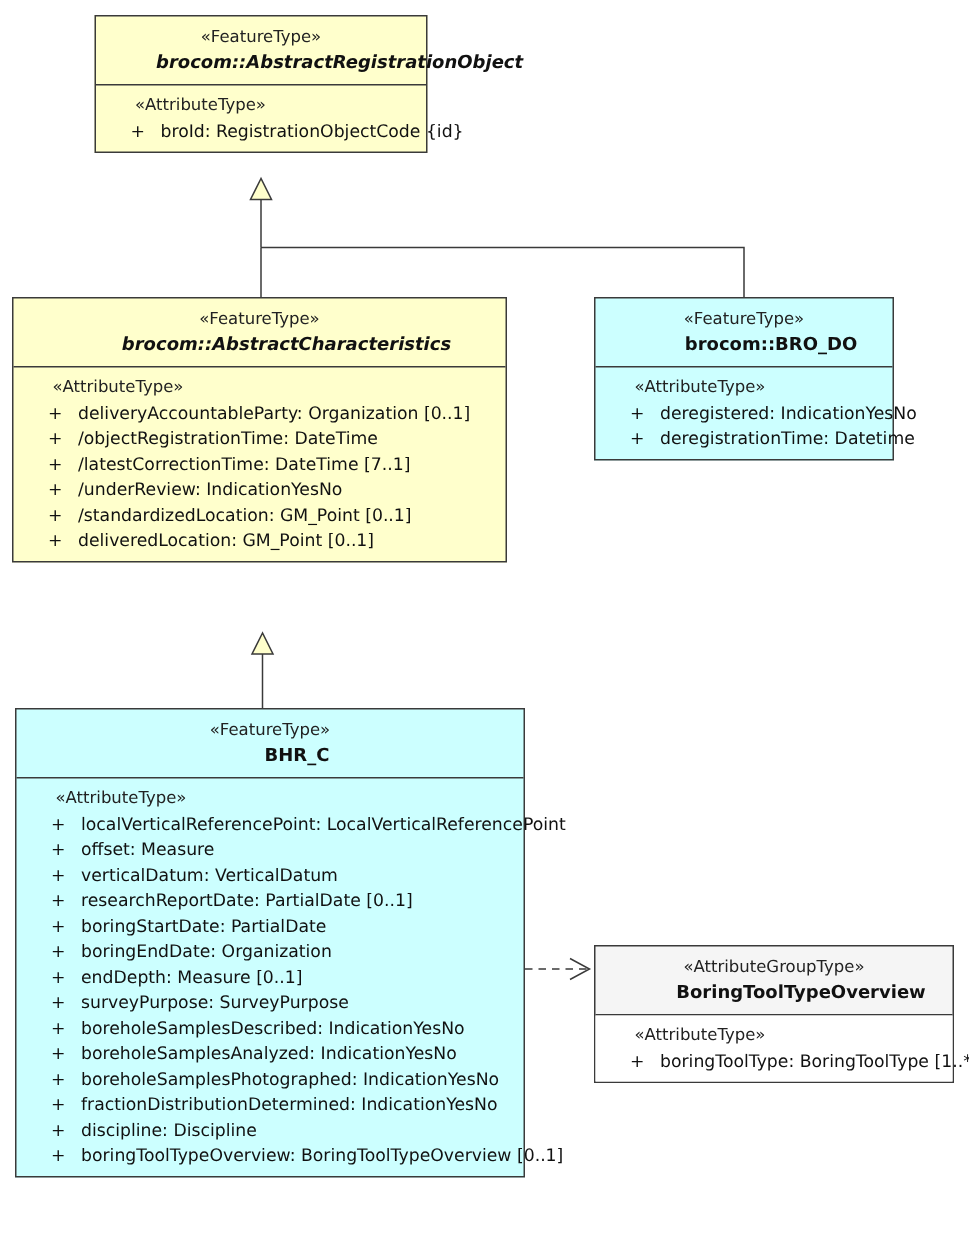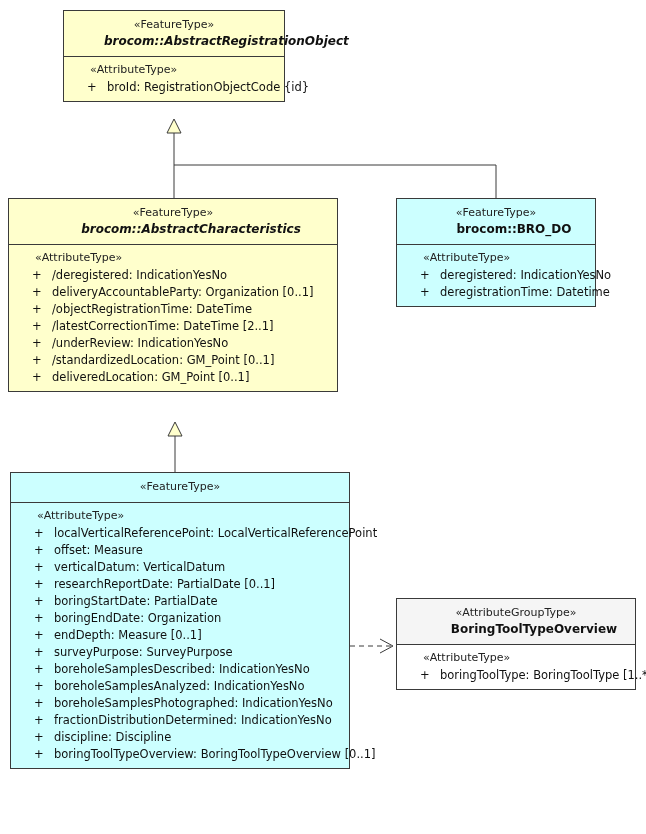--- a/index.html
+++ b/index.html
@@ -73,21 +73,21 @@
   
   .yellow { background: #ffffcc; }
   .cyan   { background: #ccffff; }
   .gray   { background: #f5f5f5; }
 
   
   #cls-aro   { left: 63px;  top: 10px;  width: 222px; }
   #cls-ac    { left: 8px;   top: 198px; width: 330px; }
   #cls-brodo { left: 396px; top: 198px; width: 200px; }
   #cls-bhrc  { left: 10px;  top: 472px; width: 340px; }
-  #cls-btto  { left: 396px; top: 598px; width: 240px; }
+  #cls-btto  { left: 396px; top: 630px; width: 240px; }
 
   svg.lines {
     position: absolute;
     left: 0; top: 0;
     width: 646px;
     height: 834px;
     pointer-events: none;
   }
 </style>
 </head>
@@ -131,24 +131,23 @@
   </div>
 
   <div class="uml-class yellow" id="cls-ac">
     <div class="uml-head">
       <div class="stereo">«FeatureType»</div>
       <div class="cname italic">brocom::AbstractCharacteristics</div>
     </div>
     <div class="sep"></div>
     <div class="compartment">
       <div class="attr-stereo">«AttributeType»</div>
-      <div class="attr-row"><span class="vis">+</span><span>/deregistered: IndicationYesNo</span></div>
       <div class="attr-row"><span class="vis">+</span><span>deliveryAccountableParty: Organization [0..1]</span></div>
       <div class="attr-row"><span class="vis">+</span><span>/objectRegistrationTime: DateTime</span></div>
-      <div class="attr-row"><span class="vis">+</span><span>/latestCorrectionTime: DateTime [2..1]</span></div>
+      <div class="attr-row"><span class="vis">+</span><span>/latestCorrectionTime: DateTime [7..1]</span></div>
       <div class="attr-row"><span class="vis">+</span><span>/underReview: IndicationYesNo</span></div>
       <div class="attr-row"><span class="vis">+</span><span>/standardizedLocation: GM_Point [0..1]</span></div>
       <div class="attr-row"><span class="vis">+</span><span>deliveredLocation: GM_Point [0..1]</span></div>
     </div>
   </div>
 
   <div class="uml-class cyan" id="cls-brodo">
     <div class="uml-head">
       <div class="stereo">«FeatureType»</div>
       <div class="cname">brocom::BRO_DO</div>
@@ -157,20 +156,21 @@
     <div class="compartment">
       <div class="attr-stereo">«AttributeType»</div>
       <div class="attr-row"><span class="vis">+</span><span>deregistered: IndicationYesNo</span></div>
       <div class="attr-row"><span class="vis">+</span><span>deregistrationTime: Datetime</span></div>
     </div>
   </div>
 
   <div class="uml-class cyan" id="cls-bhrc">
     <div class="uml-head">
       <div class="stereo">«FeatureType»</div>
+      <div class="cname">BHR_C</div>
     </div>
     <div class="sep"></div>
     <div class="compartment">
       <div class="attr-stereo">«AttributeType»</div>
       <div class="attr-row"><span class="vis">+</span><span>localVerticalReferencePoint: LocalVerticalReferencePoint</span></div>
       <div class="attr-row"><span class="vis">+</span><span>offset: Measure</span></div>
       <div class="attr-row"><span class="vis">+</span><span>verticalDatum: VerticalDatum</span></div>
       <div class="attr-row"><span class="vis">+</span><span>researchReportDate: PartialDate [0..1]</span></div>
       <div class="attr-row"><span class="vis">+</span><span>boringStartDate: PartialDate</span></div>
       <div class="attr-row"><span class="vis">+</span><span>boringEndDate: Organization</span></div>

